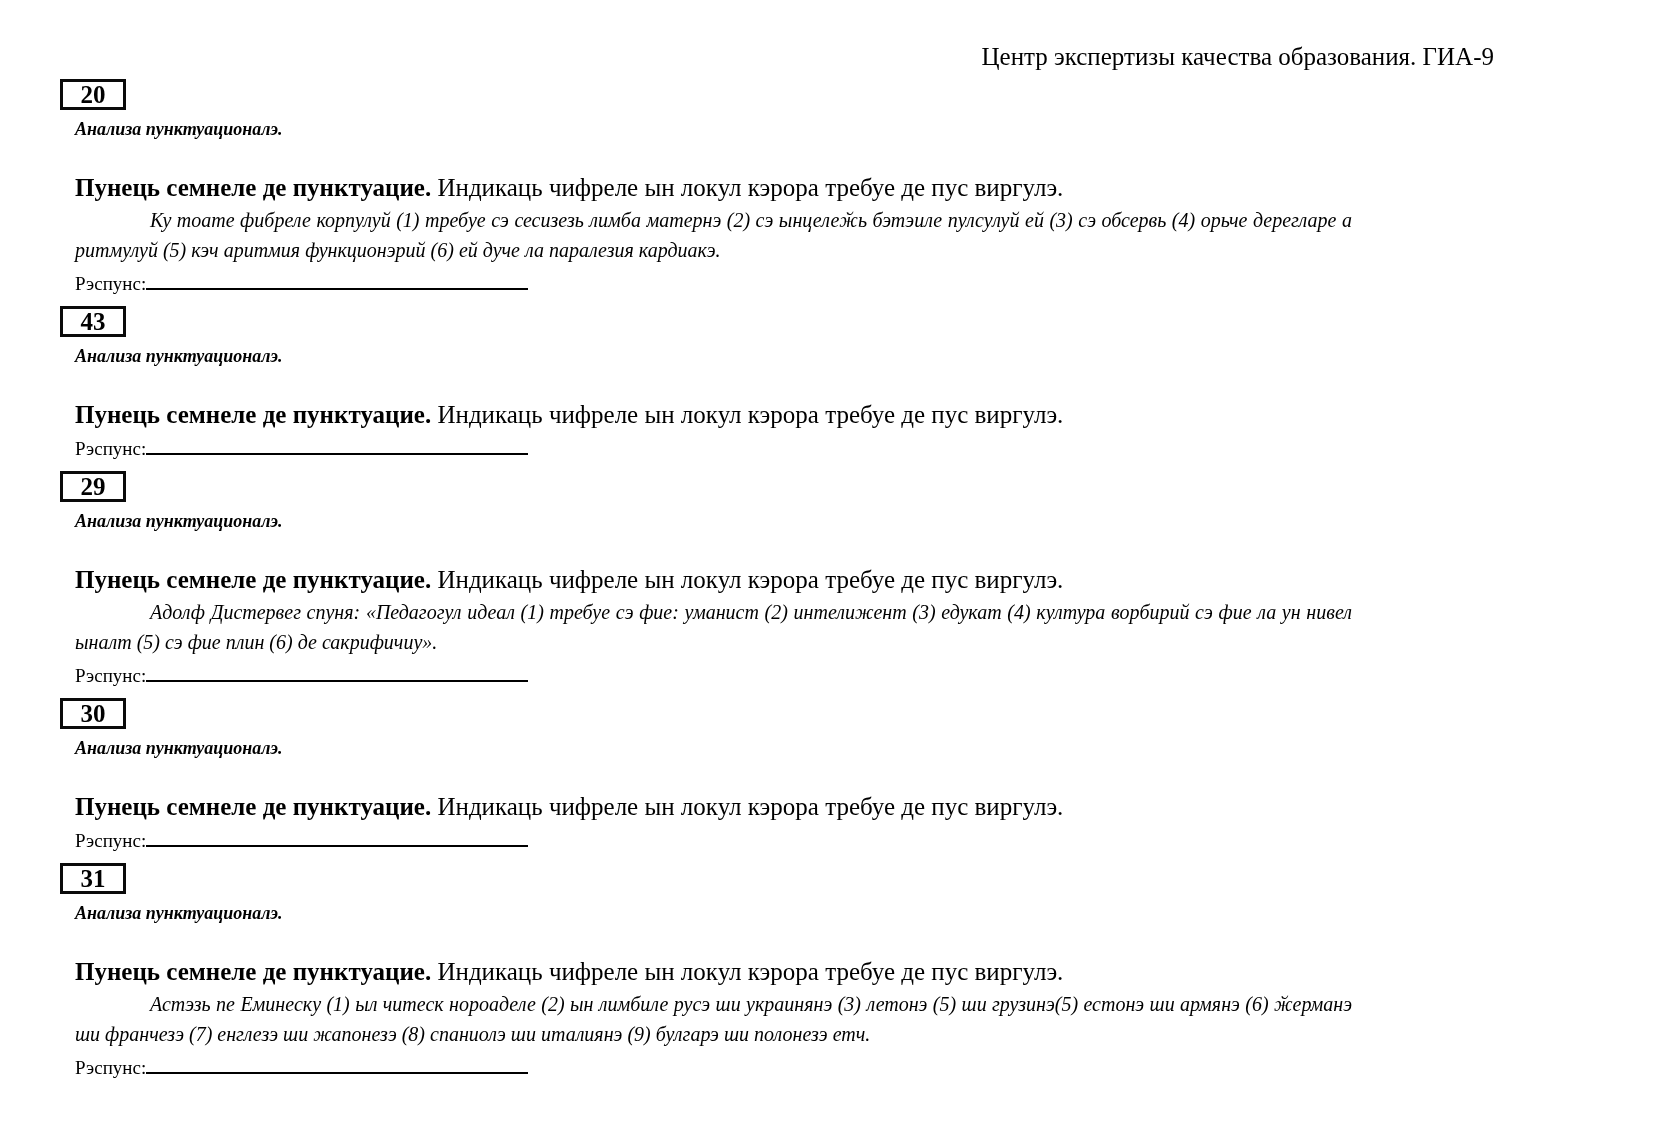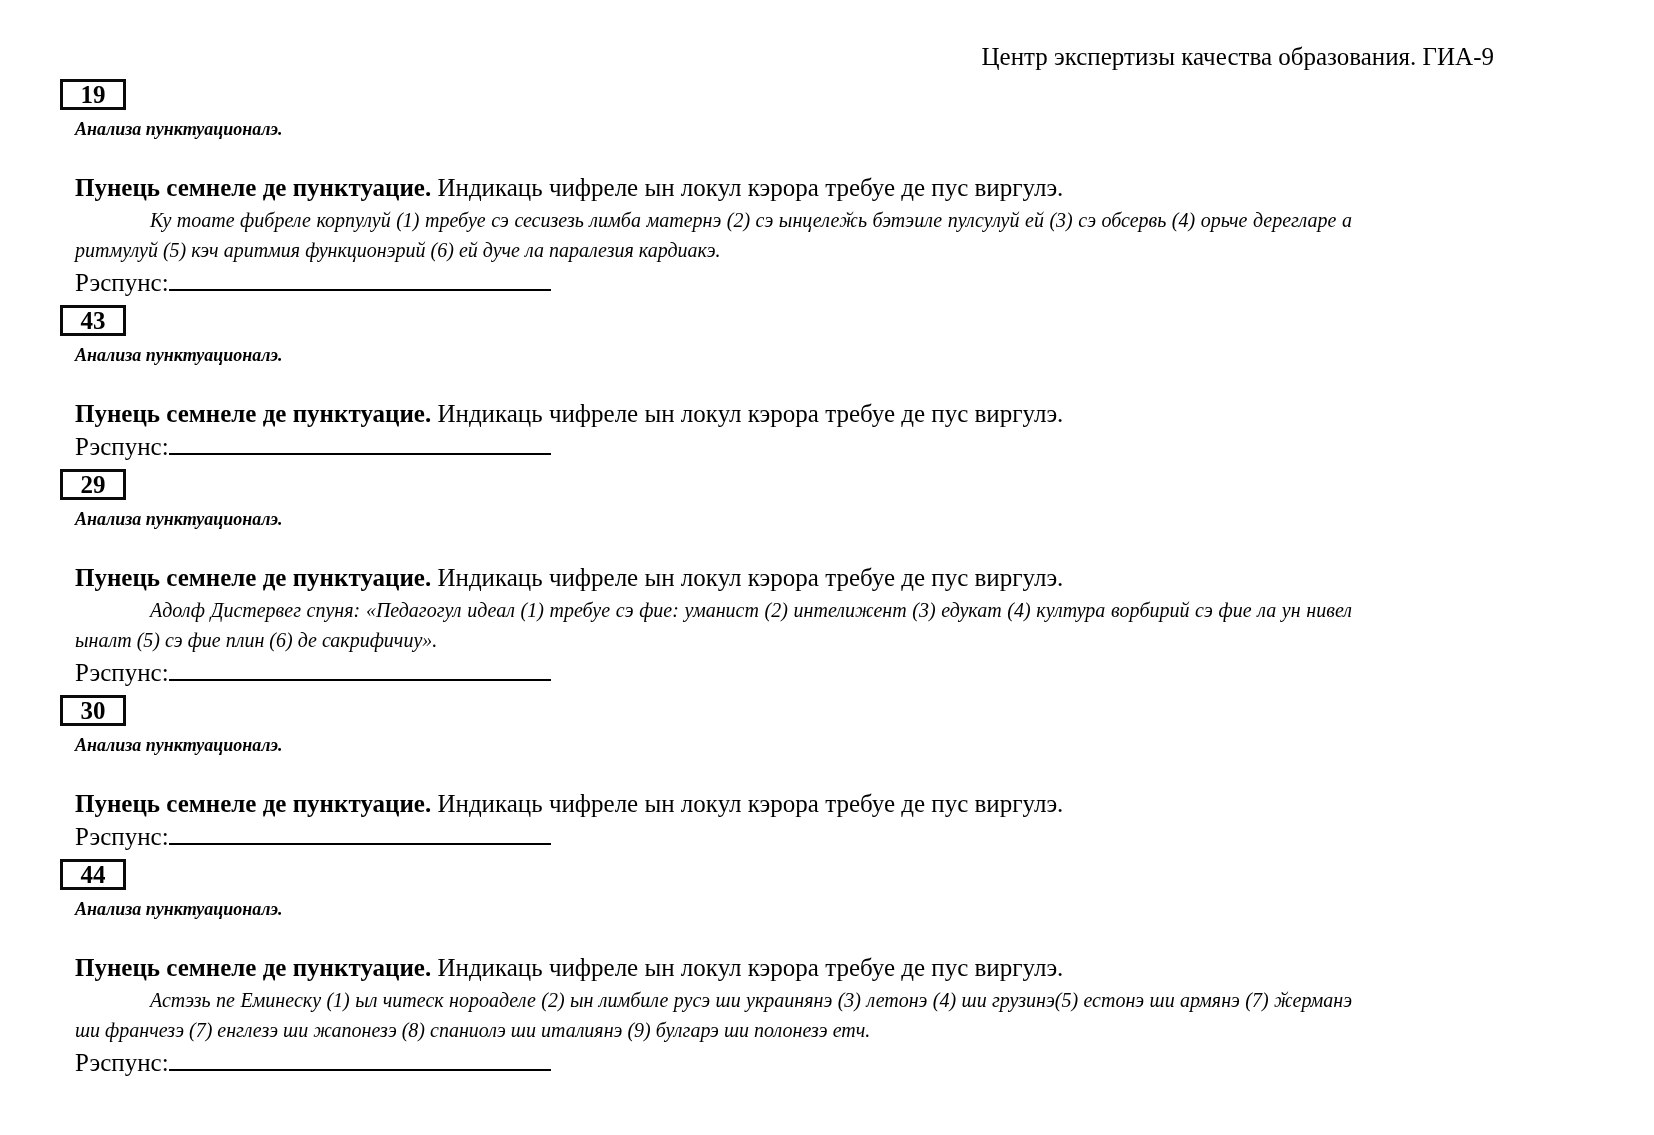--- a/index.html
+++ b/index.html
@@ -55,42 +55,42 @@
     margin: 2px 302px 0 75px;
     font-size: 20px;
     font-style: italic;
     line-height: 30px;
     text-align: justify;
     text-indent: 75px;
   }
 
   .answer {
     margin: 3px 0 0 75px;
-    font-size: 25px;
+    font-size: 19px;
     line-height: 30px;
     white-space: nowrap;
   }
   .blank {
     display: inline-block;
     width: 382px;
     height: 22px;
     border-bottom: 2px solid #000;
     vertical-align: baseline;
   }
 </style>
 </head>
 <body>
 
 <div class="page">
 
   <p class="header">Центр экспертизы качества образования. ГИА-9</p>
 
   <section class="question">
     <div class="qnum-box">
-        <span>19</span>
+        <span>20</span>
       </div>
     <p class="analysis">Анализа пунктуационалэ.</p>
     <p class="task"><b>Пунець семнеле де пунктуацие.</b><span> Индикаць чифреле ын локул кэрора требуе де пус виргулэ.</span></p>
     <p class="passage">Ку тоате фибреле корпулуй (1) требуе сэ сесизезь лимба матернэ (2) сэ ынцелеӂь бэтэиле пулсулуй ей (3) сэ обсервь (4) орьче дерегларе а ритмулуй (5) кэч аритмия функционэрий (6) ей дуче ла паралезия кардиакэ.</p>
     <p class="answer"><span>Рэспунс:</span><span class="blank"></span></p>
   </section>
 
   <section class="question">
     <div class="qnum-box">
         <span>43</span>
@@ -114,21 +114,21 @@
     <div class="qnum-box">
         <span>30</span>
       </div>
     <p class="analysis">Анализа пунктуационалэ.</p>
     <p class="task"><b>Пунець семнеле де пунктуацие.</b><span> Индикаць чифреле ын локул кэрора требуе де пус виргулэ.</span></p>
     <p class="answer"><span>Рэспунс:</span><span class="blank"></span></p>
   </section>
 
   <section class="question">
     <div class="qnum-box">
-        <span>44</span>
+        <span>31</span>
       </div>
     <p class="analysis">Анализа пунктуационалэ.</p>
     <p class="task"><b>Пунець семнеле де пунктуацие.</b><span> Индикаць чифреле ын локул кэрора требуе де пус виргулэ.</span></p>
-    <p class="passage">Астэзь пе Еминеску (1) ыл читеск нороаделе (2) ын лимбиле русэ ши украинянэ (3) летонэ (4) ши грузинэ(5) естонэ ши армянэ (7) ӂерманэ ши франчезэ (7) енглезэ ши жапонезэ (8) спаниолэ ши италиянэ (9) булгарэ ши полонезэ етч.</p>
+    <p class="passage">Астэзь пе Еминеску (1) ыл читеск нороаделе (2) ын лимбиле русэ ши украинянэ (3) летонэ (5) ши грузинэ(5) естонэ ши армянэ (6) ӂерманэ ши франчезэ (7) енглезэ ши жапонезэ (8) спаниолэ ши италиянэ (9) булгарэ ши полонезэ етч.</p>
     <p class="answer"><span>Рэспунс:</span><span class="blank"></span></p>
   </section>
 
 </div>
 
 </body></html>

